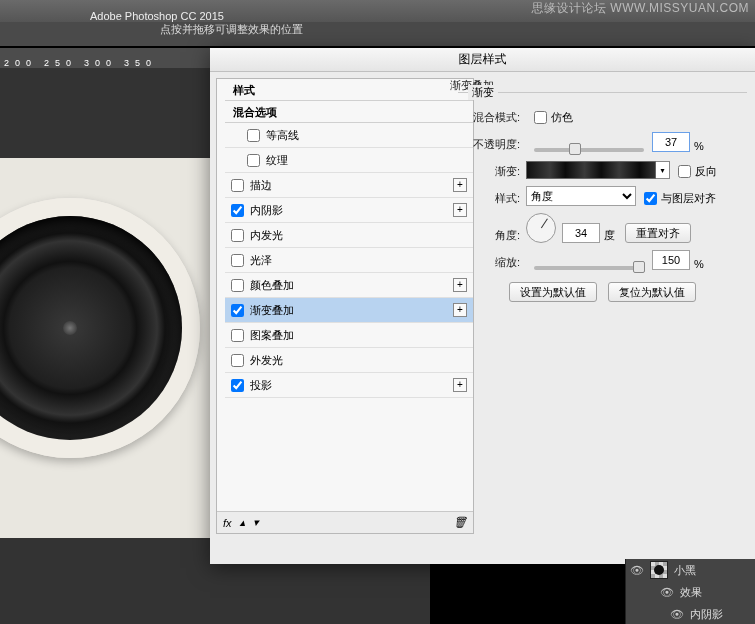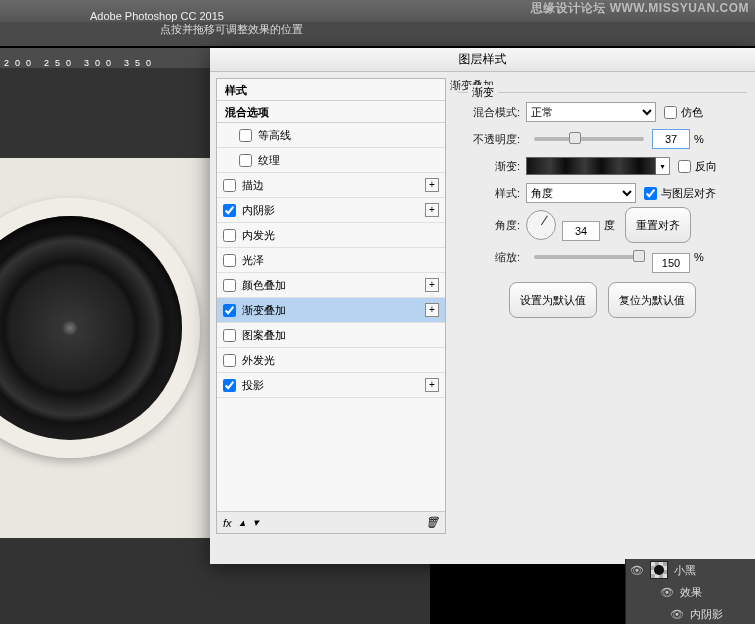--- a/index.html
+++ b/index.html
@@ -1,53 +1,53 @@
 <!DOCTYPE html>
 <html><head>
 <meta charset="utf-8">
 <style>
 * { box-sizing: border-box; margin: 0; padding: 0; font-family: "Helvetica Neue", Arial, sans-serif; font-size: 11px; }
 body { background: #000; width: 755px; height: 624px; position: relative; overflow: hidden; }
 
 .app-chrome { background: linear-gradient(#6a6a6a,#555); height: 22px; color: #eee; display: flex; align-items: flex-end; padding-left: 90px; font-size: 12px; }
 .tool-hint { background: #4a4a4a; height: 24px; color: #ddd; display: flex; align-items: flex-start; padding-left: 160px; font-size: 11px; }
-.watermark { position: absolute; top: 0; right: 6px; color: #bbb; font-size: 12px; letter-spacing: .5px; font-weight: bold; }
+.watermark { position: absolute; top: 0; right: 6px; color: #bbb; font-size: 12px; letter-spacing: .5px; }
 
 .canvas-wrap { position: absolute; left: 0; top: 48px; width: 430px; bottom: 0; background: #333; }
 .ruler { height: 20px; background: #4c4c4c; color: #fff; font-size: 9px; display: flex; align-items: flex-end; padding-left: 4px; letter-spacing: 6px; overflow: hidden; }
 .canvas { position: absolute; left: 0; top: 110px; width: 220px; height: 380px; background: #e9e7e0; }
 .speaker-outer { position: absolute; left: -60px; top: 40px; width: 260px; height: 260px; border-radius: 50%; background: #f0ede6; box-shadow: 0 4px 10px rgba(0,0,0,.25), inset 0 0 0 14px #f0ede6; }
 .speaker-ring { position: absolute; inset: 18px; border-radius: 50%; background: radial-gradient(circle,#393939 0,#1f1f1f 38%,#111 42%,#333 55%,#111 60%,#2d2d2d 80%,#0a0a0a 100%); box-shadow: inset 0 6px 12px #000; }
 .speaker-center { position: absolute; top: 50%; left: 50%; width: 14px; height: 14px; margin: -7px; border-radius: 50%; background: radial-gradient(circle,#777,#2a2a2a); }
 
 .dialog { position: absolute; left: 210px; top: 48px; right: 0; bottom: 60px; background: #ececec; box-shadow: 0 4px 20px rgba(0,0,0,.5); }
 .dialog-title { height: 24px; background: linear-gradient(#f7f7f7,#e5e5e5); border-bottom: 1px solid #c0c0c0; display: flex; align-items: center; justify-content: center; font-size: 12px; }
 
-.styles-list { position: absolute; left: 6px; top: 30px; width: 230px; height: 456px; background: #f7f7f7; border: 1px solid #b8b8b8; }
+.styles-list { position: absolute; left: 6px; top: 30px; width: 258px; height: 456px; background: #f7f7f7; border: 1px solid #b8b8b8; padding-left: 8px; }
 .style-header { height: 22px; padding: 4px 8px; font-weight: 600; border-bottom: 1px solid #d0d0d0; }
 .style-row { height: 25px; display: flex; align-items: center; padding: 0 6px; border-bottom: 1px solid #e0e0e0; position: relative; }
 .style-row.sub { padding-left: 22px; }
 .style-row.sel { background: #b8d3f0; }
 .style-row input[type=checkbox] { margin-right: 6px; }
 .plus { position: absolute; right: 6px; width: 14px; height: 14px; border: 1px solid #888; background: #fafafa; display: flex; align-items: center; justify-content: center; font-size: 10px; line-height: 1; }
 .styles-footer { position: absolute; bottom: 0; left: 0; right: 0; height: 22px; border-top: 1px solid #c8c8c8; background: #ececec; display: flex; align-items: center; padding: 0 6px; gap: 8px; font-style: italic; }
 .styles-footer .spacer { flex: 1; }
-.field-row { display: flex; align-items: center; height: 26px; margin-bottom: 1px; }
+.field-row { display: flex; align-items: flex-end; height: 26px; margin-bottom: 1px; }
 .lbl { width: 62px; text-align: right; margin-right: 6px; color: #222; }
 select { height: 20px; border: 1px solid #a0a0a0; background: #fff; font-size: 11px; }
 .num-input { width: 38px; height: 20px; border: 1px solid #6aa0e8; text-align: center; background: #fff; }
 .num-input.plain { border: 1px solid #a0a0a0; margin-top: 12px; }
 .slider { position: relative; flex: 1; max-width: 110px; height: 4px; background: #b8b8b8; border-radius: 2px; margin: 0 8px; }
 .thumb { position: absolute; top: -5px; width: 12px; height: 12px; background: #e8e8e8; border: 1px solid #888; border-radius: 2px; transform: translateX(-6px); }
 .grad-swatch { width: 130px; height: 18px; background: linear-gradient(90deg,#111,#3a3a3a 18%,#0c0c0c 30%,#3a3a3a 45%,#0c0c0c 58%,#3a3a3a 72%,#0a0a0a 88%,#333); border: 1px solid #666; }
 .dd-btn { width: 14px; height: 18px; background: #fff; border: 1px solid #888; border-left: 0; display: flex; align-items: center; justify-content: center; font-size: 8px; }
 .chk-after { display: flex; align-items: center; margin-left: 8px; gap: 4px; }
 .angle-dial { width: 30px; height: 30px; border: 1px solid #999; border-radius: 50%; background: #f4f4f4; position: relative; margin-right: 6px; }
 .angle-dial::after { content: ""; position: absolute; left: 50%; top: 12%; width: 1px; height: 38%; background: #333; transform-origin: bottom; transform: rotate(34deg); }
-.btn { height: 36px; padding: 0 10px; background: linear-gradient(#fdfdfd,#e8e8e8); border: 1px solid #a0a0a0; border-radius: 8px; cursor: pointer; }
+.btn { height: 20px; padding: 0 10px; background: linear-gradient(#fdfdfd,#e8e8e8); border: 1px solid #a0a0a0; border-radius: 3px; cursor: pointer; }
 .section-label { position: absolute; left: 240px; top: 30px; font-size: 11px; color: #222; }
 .group-frame { position: absolute; left: 248px; top: 44px; right: 8px; height: 230px; border-top: 1px solid #c8c8c8; padding-top: 6px; }
 .group-title { position: absolute; left: 10px; top: -8px; background: #ececec; padding: 0 4px; font-size: 11px; }
 .def-row { display: flex; gap: 11px; justify-content: center; margin-top: 12px; }
 .layers-panel { position: absolute; right: 0; bottom: 0; width: 130px; height: 65px; background: #444; color: #ddd; border-left: 1px solid #222; }
 .layer-row { display: flex; align-items: center; height: 22px; padding: 0 4px; gap: 6px; }
 .eye { width: 14px; text-align: center; color: #c8c8c8; }
 .layer-thumb { width: 18px; height: 18px; background-image: conic-gradient(#aaa 25%,#ddd 0 50%,#aaa 0 75%,#ddd 0); background-size: 8px 8px; border: 1px solid #222; position: relative; }
 .layer-thumb::after { content: ""; position: absolute; inset: 3px; background: #111; border-radius: 50%; }
 .ruler-marks span { display: inline-block; width: 40px; font-size: 9px; }
@@ -144,21 +144,20 @@
       <span>🗑</span>
     </div>
   </div>
 
   <div class="section-label">渐变叠加</div>
   <div class="group-frame">
     <span class="group-title">渐变</span>
 
     <div class="field-row">
       <span class="lbl">混合模式:</span>
-      <select style="width:130px"><option>正常</option></select>
       <label class="chk-after">
           <input type="checkbox" style="">
           <span>仿色</span>
         </label>
     </div>
 
     <div class="field-row">
       <span class="lbl">不透明度:</span>
       <div class="slider">
           <div class="thumb" style="left:37%"></div>

